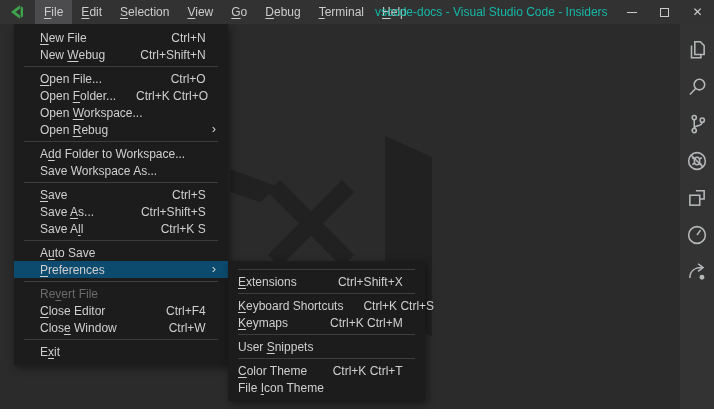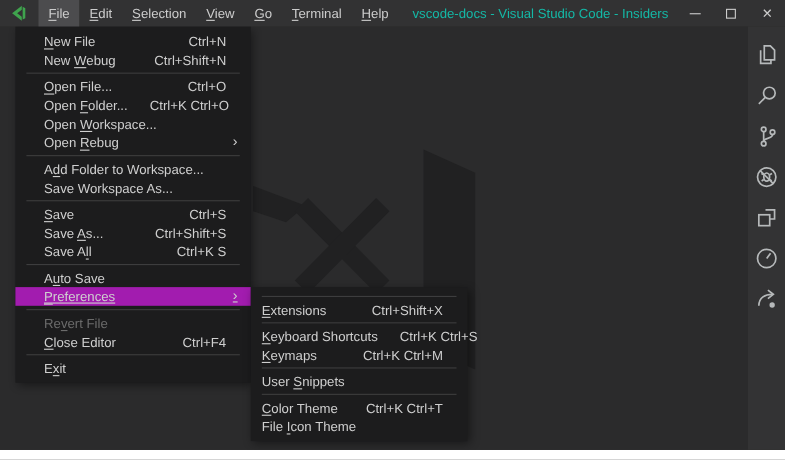--- a/index.html
+++ b/index.html
@@ -28,21 +28,21 @@
   .activitybar { position:absolute; top:24px; right:0; bottom:0; width:34px; background:#333334; z-index:5; display:flex; flex-direction:column; align-items:center; padding-top:7px; }
   .ab-slot { width:34px; height:37px; display:flex; align-items:center; justify-content:center; cursor:pointer; }
   .ab-slot svg { stroke:#b6b9ba; fill:none; stroke-width:1.4; }
 
   
   .menu { position:absolute; background:#1c1c1d; color:#cfcfcf; z-index:20; padding:5px 0; box-shadow:2px 3px 8px rgba(0,0,0,0.45); }
   .menu-file { left:14px; top:24px; width:214px; }
   .menu-prefs { left:228px; top:261px; width:197px; }
   .menu-item { display:flex; align-items:center; height:17px; padding:0 12px 0 26px; white-space:nowrap; cursor:default; }
   .menu-prefs .menu-item { padding-left:10px; }
-  .menu-item.active { background:#a21caf;text-decoration:underline; }
+  .menu-item.active { background:#0c4a6e; }
   .menu-item.disabled { color:#6b6b6b; }
   .menu-sep { height:1px; background:#3d3d3e; margin:3px 10px; }
   .mn { text-decoration:underline; text-underline-offset:2px; }
   .shortcut { margin-left:auto; padding-left:20px; }
   .chev { margin-left:6px; font-size:13px; line-height:1; transform:translateY(-1px); color:#cfcfcf; }
 </style>
 </head>
 <body>
 
 <div class="window">
@@ -126,20 +126,21 @@
         <div class="mb-item active"><span class="mn">F</span><span></span><span>ile</span></div>
 
         <div class="mb-item"><span class="mn">E</span><span></span><span>dit</span></div>
 
         <div class="mb-item"><span class="mn">S</span><span></span><span>election</span></div>
 
         <div class="mb-item"><span class="mn">V</span><span></span><span>iew</span></div>
 
         <div class="mb-item"><span class="mn">G</span><span></span><span>o</span></div>
 
+        <div class="mb-item"><span class="mn">D</span><span></span><span>ebug</span></div>
 
         <div class="mb-item"><span class="mn">T</span><span></span><span>erminal</span></div>
 
         <div class="mb-item"><span class="mn">H</span><span></span><span>elp</span></div>
       </div>
 
     <div class="titlebar-title">vscode-docs - Visual Studio Code - Insiders</div>
 
     <div class="window-controls">
       <div class="wc-btn">
@@ -250,20 +251,25 @@
         <span class="chev" style="visibility: hidden;">›</span>
       </div>
 
       <div class="menu-item">
         <span class="label"><span></span><span class="mn">C</span><span>lose Editor</span></span>
         <span class="shortcut">Ctrl+F4</span>
         <span class="chev" style="visibility: hidden;">›</span>
       </div>
 
 
+      <div class="menu-item">
+        <span class="label"><span>Clos</span><span class="mn">e</span><span> Window</span></span>
+        <span class="shortcut">Ctrl+W</span>
+        <span class="chev" style="visibility: hidden;">›</span>
+      </div>
 
       <div class="menu-sep"></div>
 
       <div class="menu-item">
         <span class="label"><span>E</span><span class="mn">x</span><span>it</span></span>
         <span class="shortcut"></span>
         <span class="chev" style="visibility: hidden;">›</span>
       </div>
     </div>
 

